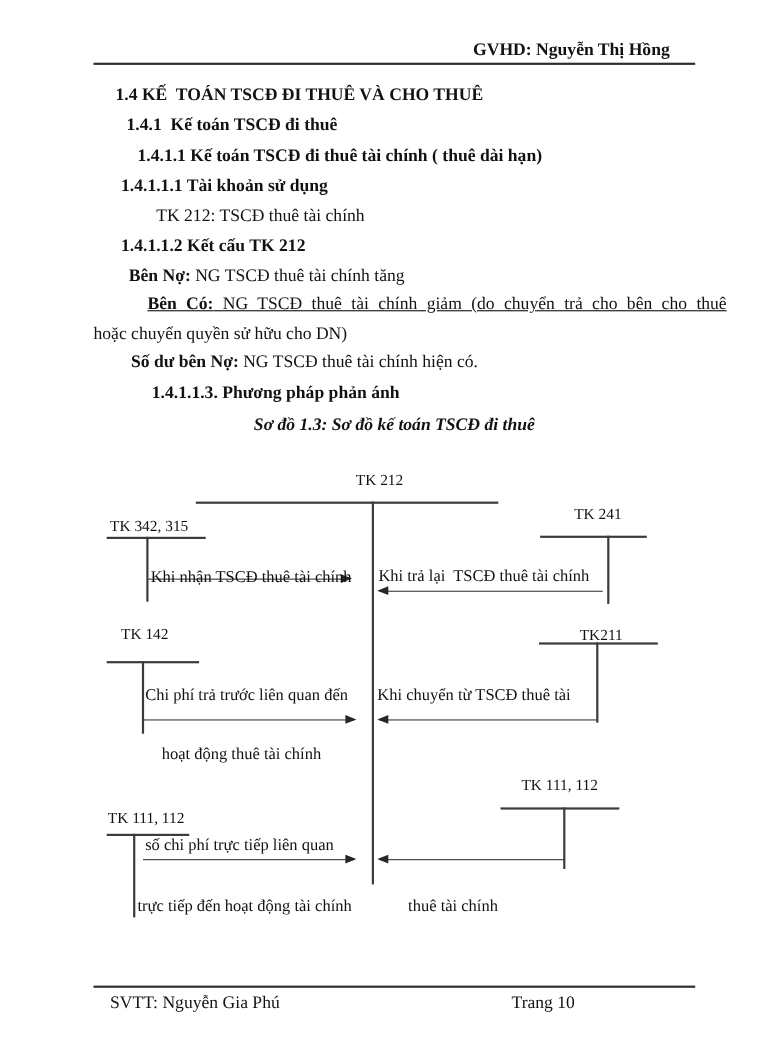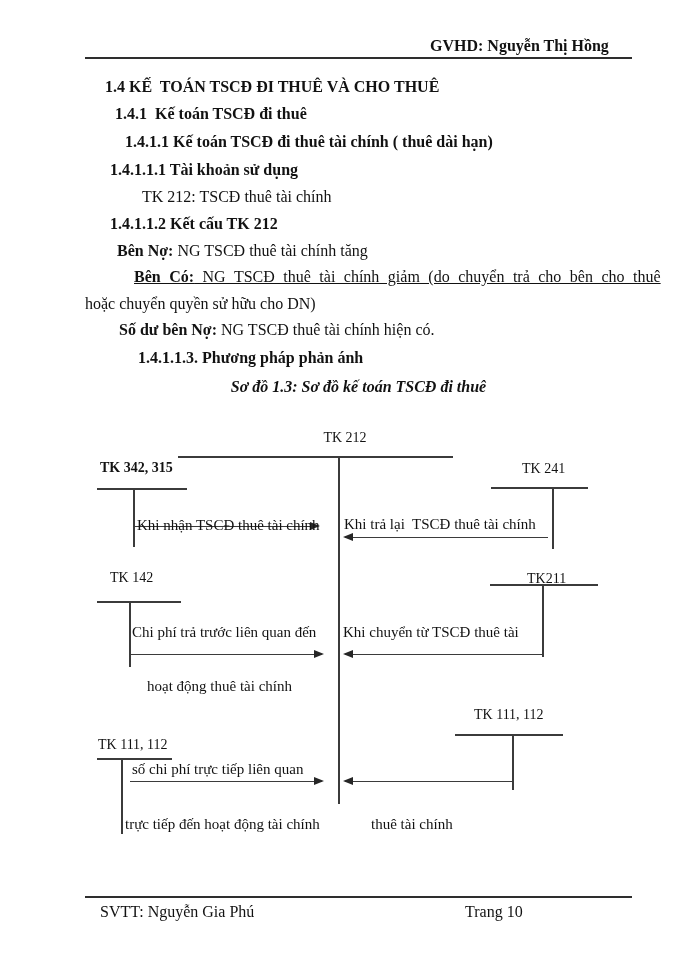--- a/index.html
+++ b/index.html
@@ -58,21 +58,21 @@
   <div class="abs body-text" style="left:119px;top:320px;"><span class="b">Số dư bên Nợ:</span><span> NG TSCĐ thuê tài chính hiện có.</span></div>
 
   <div class="abs body-text b" style="left:110px;top:348px;margin-left:28px;">1.4.1.1.3. Phương pháp phản ánh</div>
 
   <div class="abs body-text bi ctr" style="left:85px;top:377px;width:547px;white-space:pre;">Sơ đồ 1.3: Sơ đồ kế toán TSCĐ đi thuê</div>
 
   <div class="abs acct ctr" style="left:300px;top:430px;width:90px;">TK 212</div>
   <div class="hline" style="left:178px;top:456px;width:275px;"></div>
   <div class="vline" style="left:338px;top:456px;height:348px;"></div>
 
-  <div class="abs acct" style="left:100px;top:460px;font-weight:bold;">TK 342, 315</div>
+  <div class="abs acct" style="left:100px;top:472px;">TK 342, 315</div>
   <div class="hline" style="left:97px;top:488px;width:90px;"></div>
   <div class="vline" style="left:133px;top:488px;height:59px;"></div>
 
   <div class="abs acct" style="left:522px;top:461px;font-family:Liberation Serif, serif;">TK 241</div>
   <div class="hline" style="left:491px;top:487px;width:97px;"></div>
   <div class="vline" style="left:552px;top:487px;height:62px;"></div>
 
   <div class="arrow arrow-right" style="left:134px;top:526px;width:184px;"></div>
   <div class="abs flow" style="left:137px;top:517px;">Khi nhận TSCĐ thuê tài chính</div>
 

